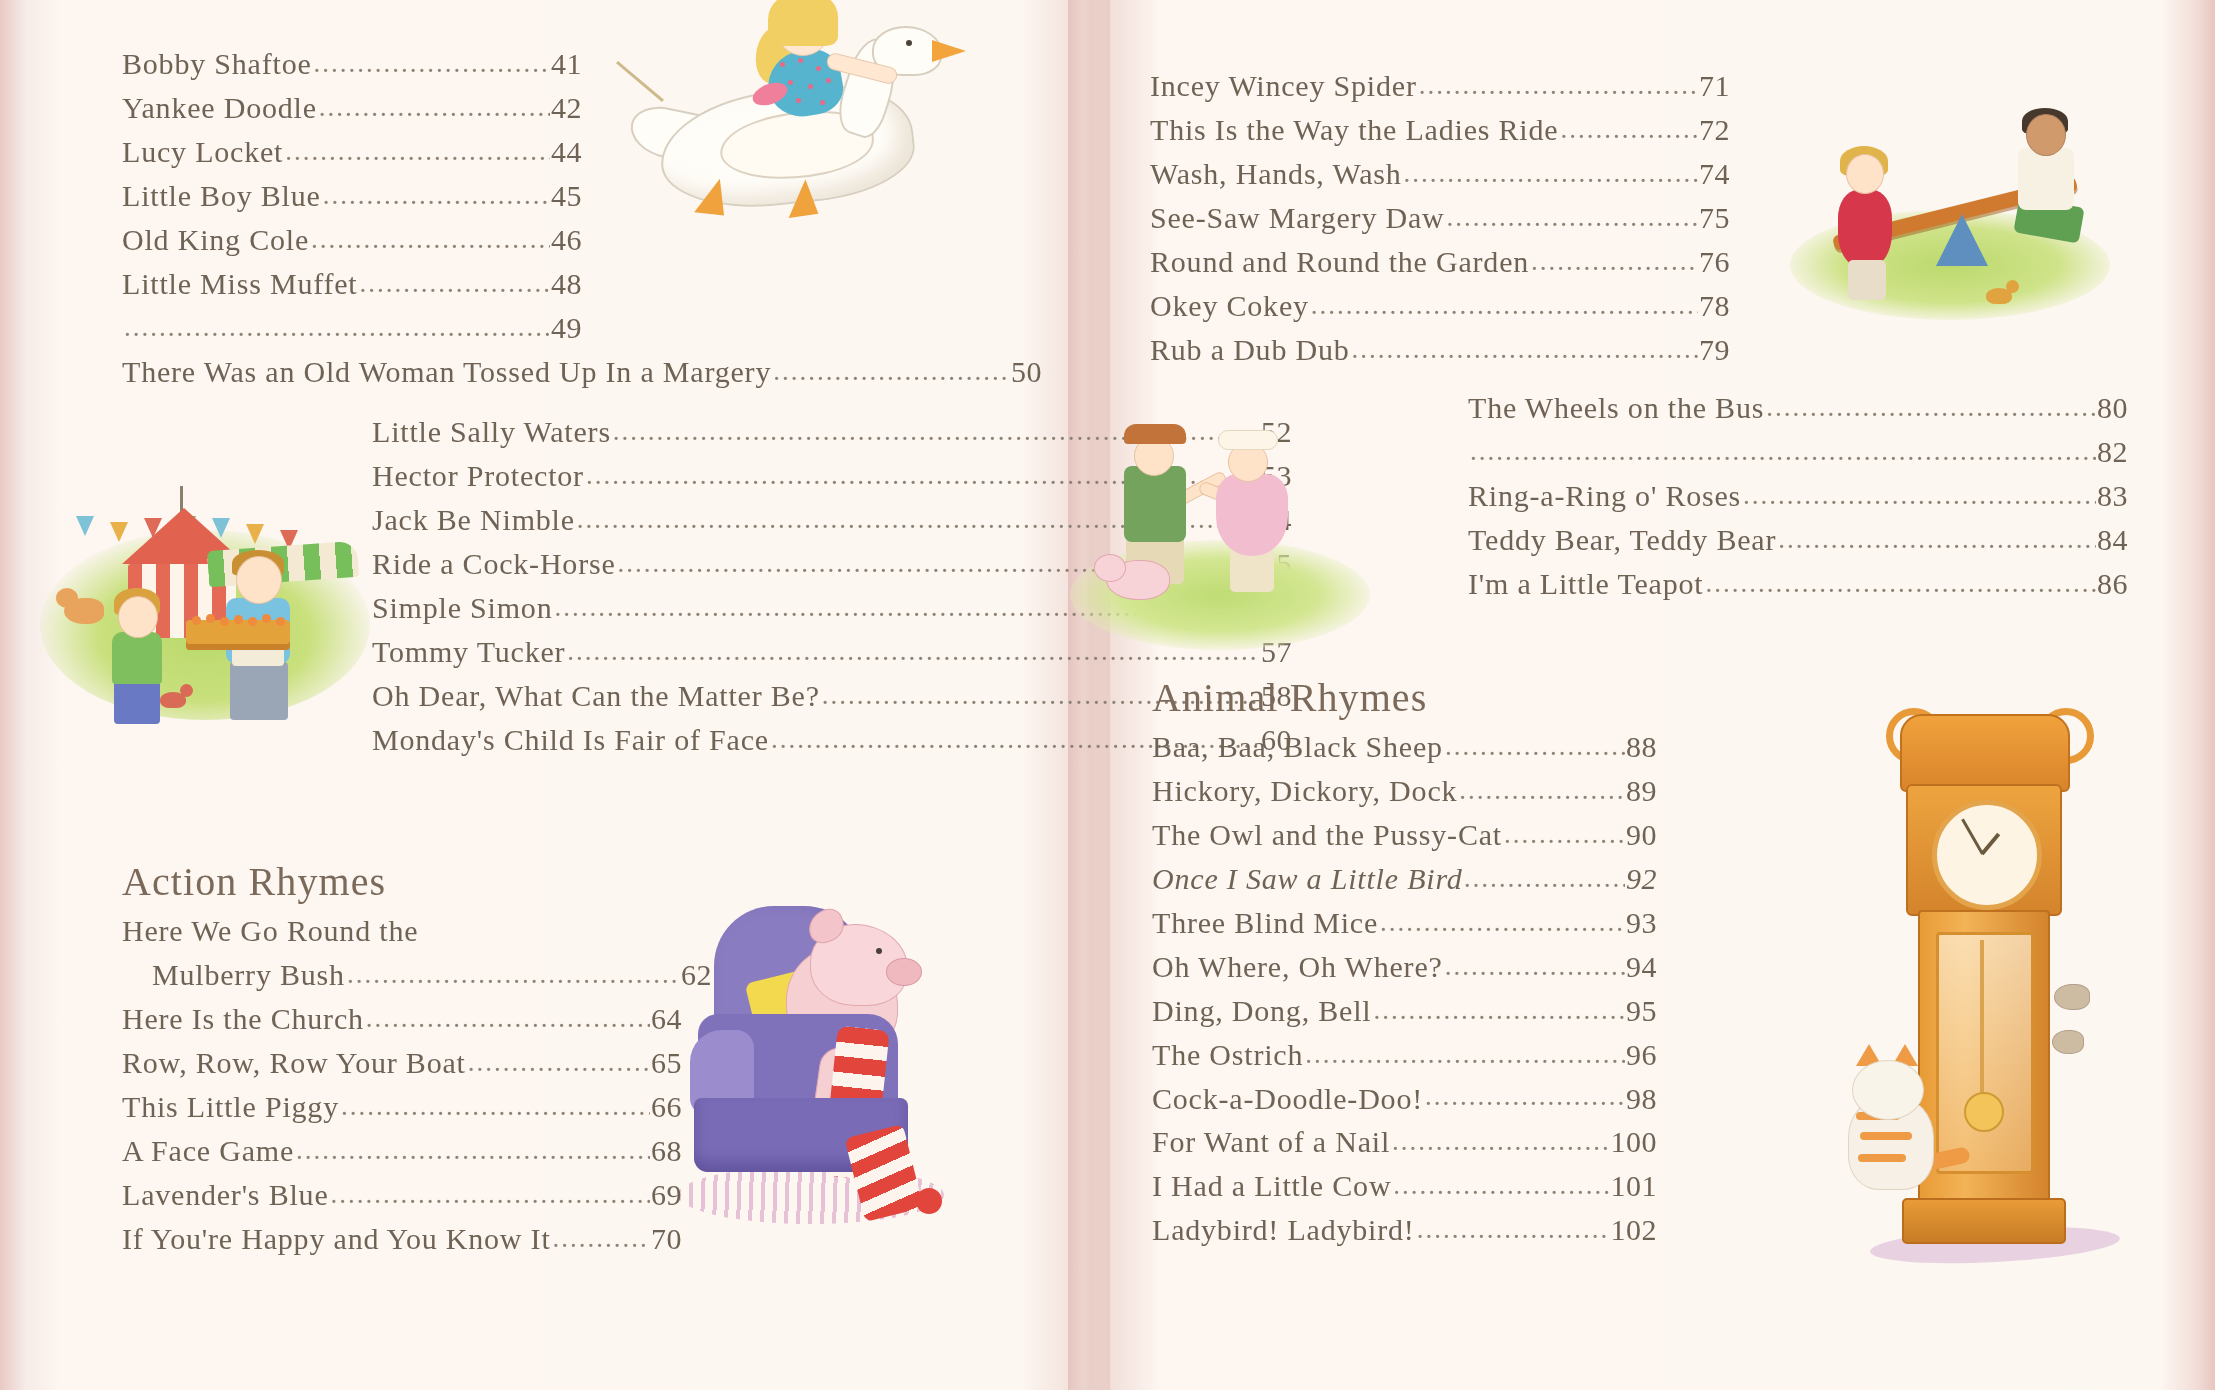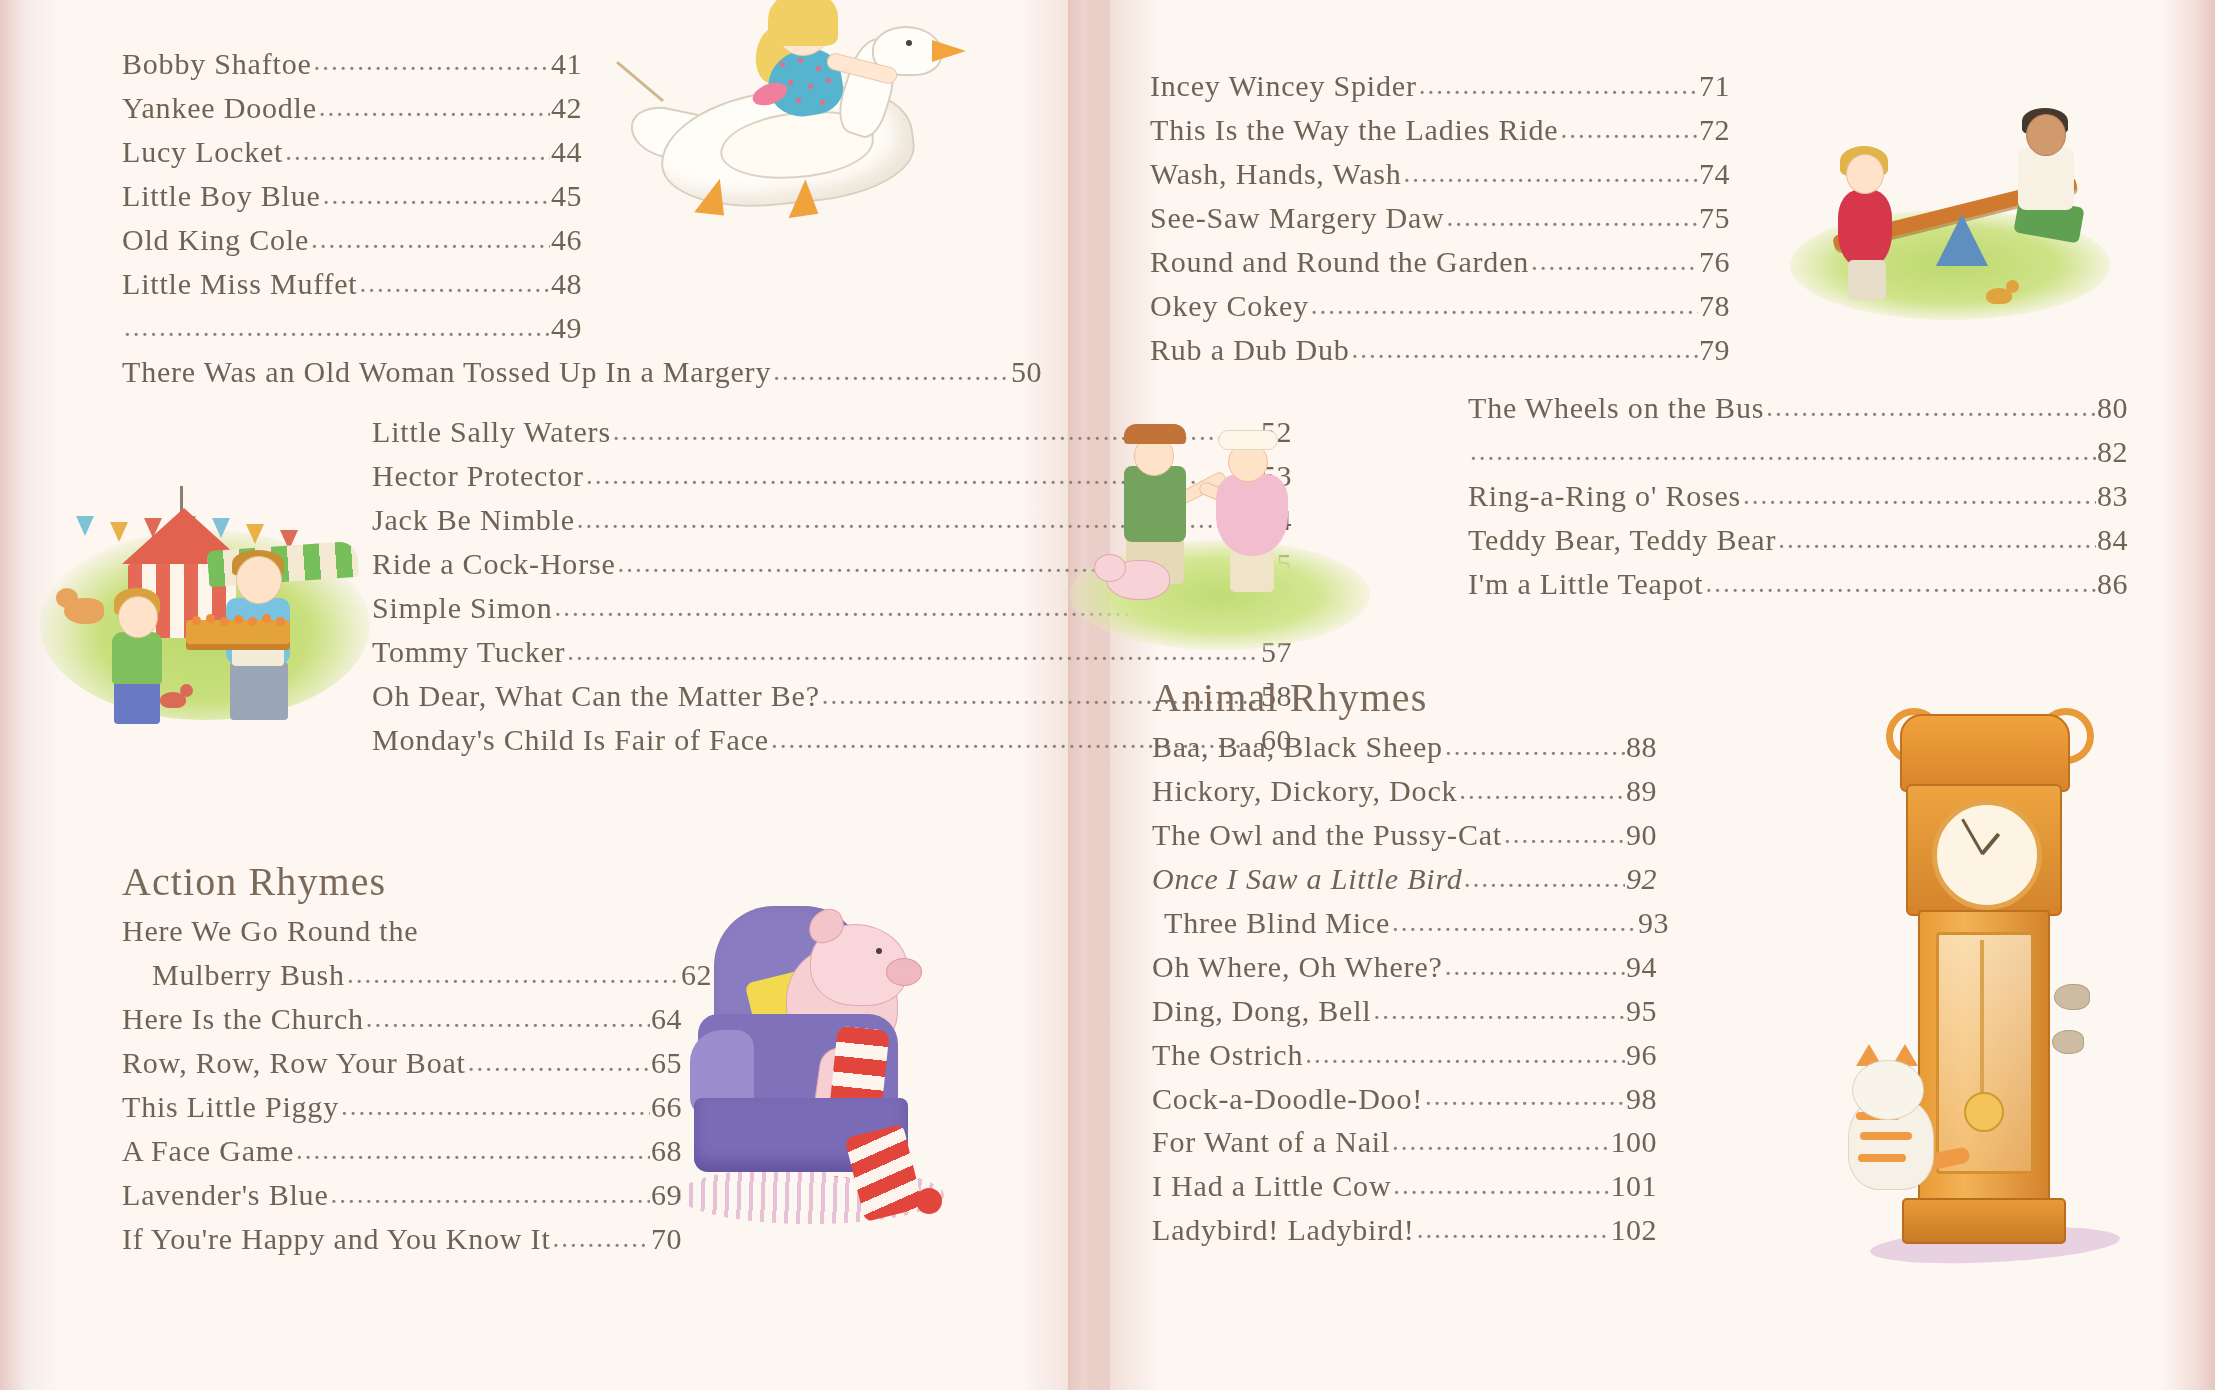--- a/index.html
+++ b/index.html
@@ -509,21 +509,21 @@
       <div class="pg-arm"></div>
       <div class="pg-leg"></div>
       <div class="pg-scarf"></div>
       <div class="pg-chair-skirt"></div>
       <div class="pg-scarf2"></div>
       <div class="pg-yarn"></div>
     </div>
 
     <div class="toc-list" style="left:122px; top:42px; width:900px;">
 
-      <div class="entry" style="width:460px;align-items:center;">
+      <div class="entry" style="width:460px;">
         <span class="title">Bobby Shaftoe</span>
         <span class="dots dot-fill">.................................................................................</span>
         <span class="page-num">41</span>
       </div>
 
       <div class="entry" style="width:460px;">
         <span class="title">Yankee Doodle</span>
         <span class="dots dot-fill">.................................................................................</span>
         <span class="page-num">42</span>
       </div>
@@ -831,21 +831,21 @@
         <span class="dots dot-fill">.................................................................................</span>
         <span class="page-num">90</span>
       </div>
 
       <div class="entry" style="width:505px;font-style:italic;">
         <span class="title">Once I Saw a Little Bird</span>
         <span class="dots dot-fill">.................................................................................</span>
         <span class="page-num">92</span>
       </div>
 
-      <div class="entry" style="width:505px;margin-left:12px;">
+      <div class="entry" style="width:505px;">
         <span class="title">Three Blind Mice</span>
         <span class="dots dot-fill">.................................................................................</span>
         <span class="page-num">93</span>
       </div>
 
       <div class="entry" style="width:505px;">
         <span class="title">Oh Where, Oh Where?</span>
         <span class="dots dot-fill">.................................................................................</span>
         <span class="page-num">94</span>
       </div>

